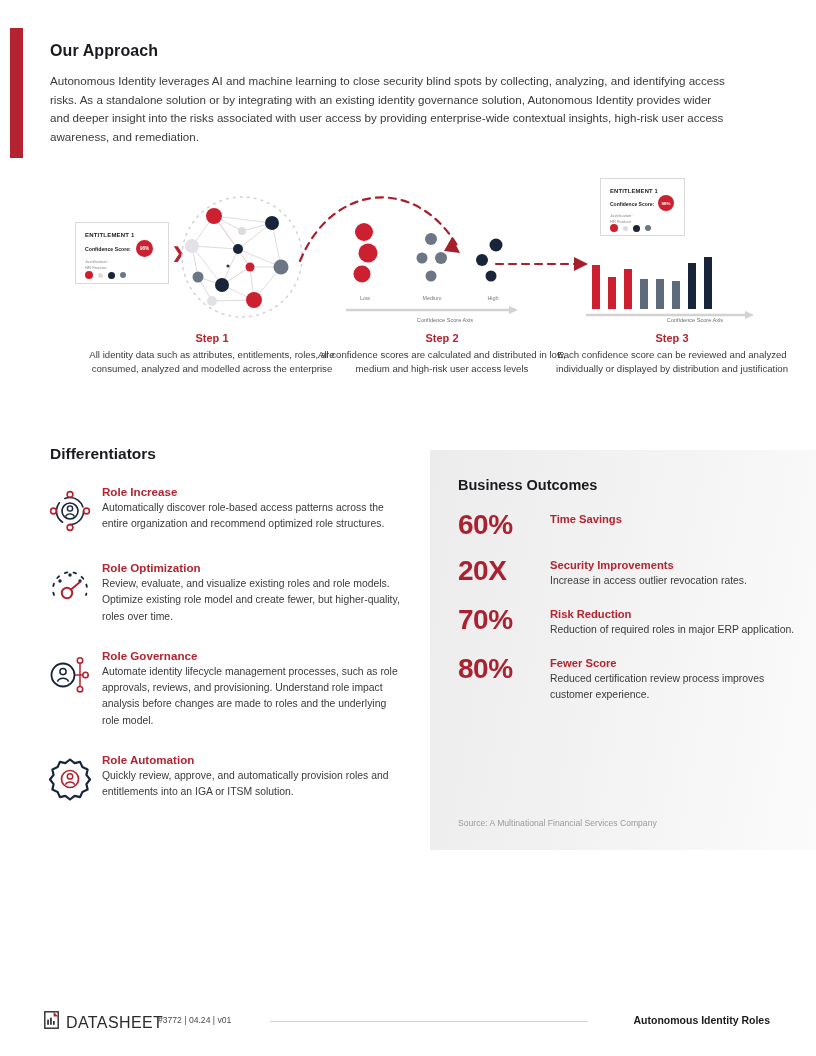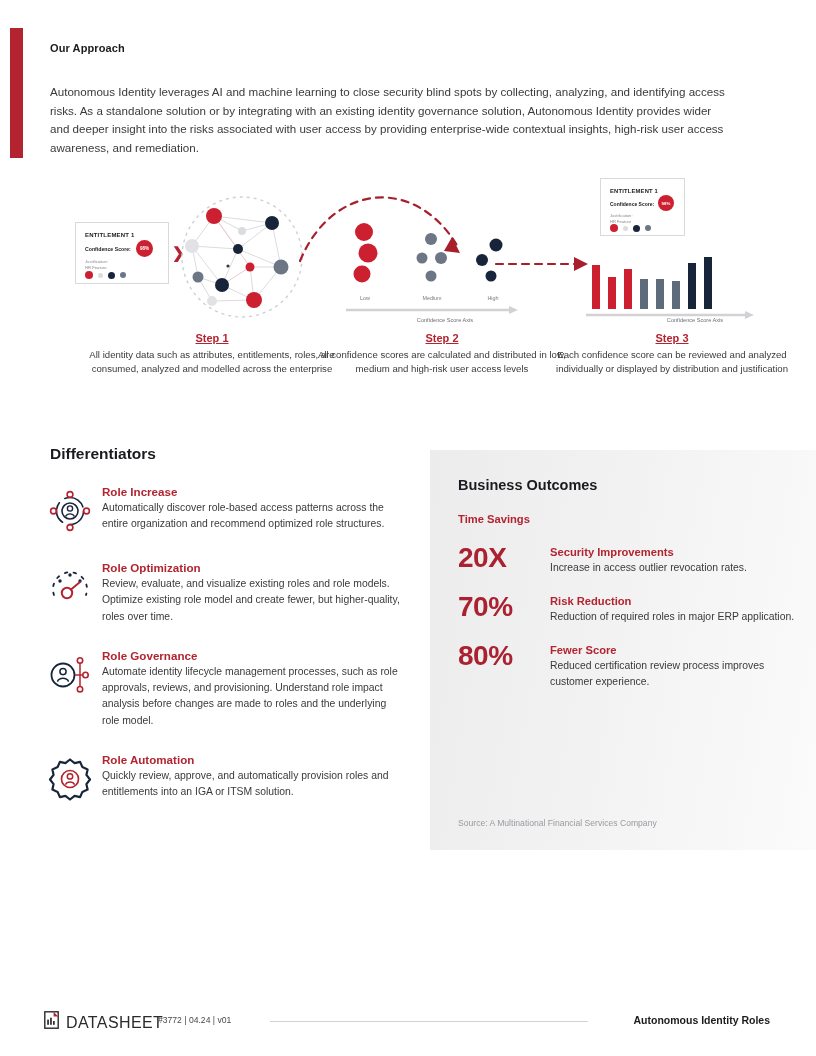--- a/index.html
+++ b/index.html
@@ -13,21 +13,21 @@
   }
   .page { position:relative; width:816px; height:1056px; }
 
   
   .accent-bar {
     position:absolute; left:10px; top:28px;
     width:13px; height:130px; background:#b32430;
   }
   .approach { position:absolute; left:50px; top:42px; width:690px; }
   .approach h1 {
-    margin:0 0 29px 0; font-size:11px; font-weight:bold;
+    margin:0 0 12px 0; font-size:16px; font-weight:bold;
     color:#1b1b1f; letter-spacing:0.1px;
   }
   .approach p {
     margin:0; font-size:11.6px; line-height:18.6px; color:#3a3a3c;
     width:682px;
   }
 
   
   .diagram { position:absolute; left:0; top:165px; width:816px; height:240px; }
 
@@ -76,21 +76,21 @@
     position:absolute; font-size:5.4px; color:#7c7c83; text-align:center;
   }
   .axis-caption {
     position:absolute; font-size:5.6px; color:#6e6e75; text-align:center;
   }
 
   
   .steps { position:absolute; left:0; top:332px; width:816px; }
   .step { position:absolute; text-align:center; }
   .step .step-title {
-    font-size:11px; font-weight:bold; color:#b32430; margin-bottom:4px;text-decoration:underline;
+    font-size:11px; font-weight:bold; color:#b32430; margin-bottom:4px;
   }
   .step .step-desc { font-size:9.6px; line-height:13.6px; color:#3a3a3c; }
   .step1 { left:78px; width:268px; }
   .step2 { left:308px; width:268px; }
   .step3 { left:538px; width:268px; }
 
   
   .diff-head {
     position:absolute; left:50px; top:445px;
     font-size:15.5px; font-weight:bold; color:#1b1b1f;
@@ -369,20 +369,21 @@
       </div>
     </div>
 
   </div>
 
   <div class="outcomes">
     <h2>Business Outcomes</h2>
     <div class="outcome-list">
 
       <div class="outcome">
+        <div class="outcome-stat">60%</div>
         <div class="outcome-body">
           <div class="outcome-title">Time Savings</div>
         </div>
       </div>
 
       <div class="outcome">
         <div class="outcome-stat">20X</div>
         <div class="outcome-body">
           <div class="outcome-title">Security Improvements</div>
           <div class="outcome-text">Increase in access outlier revocation rates.</div>

